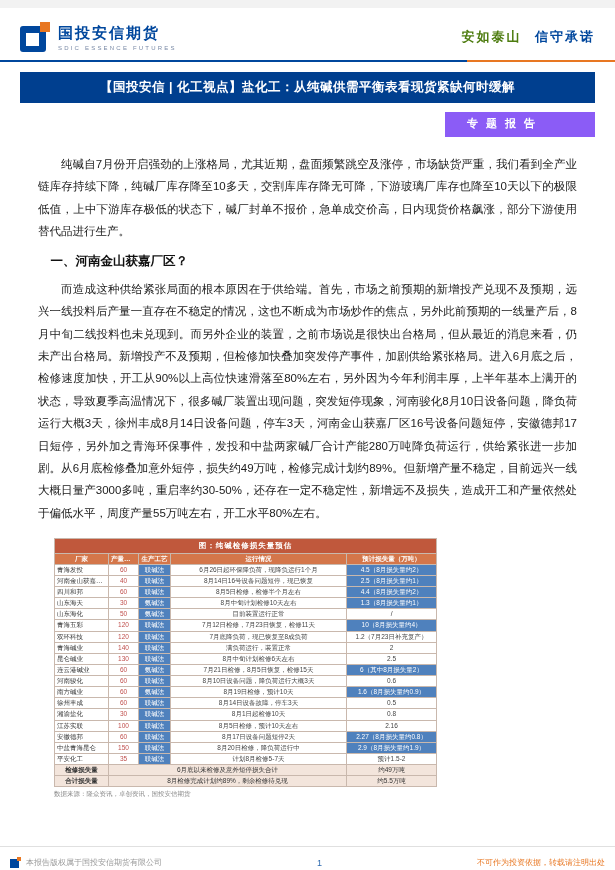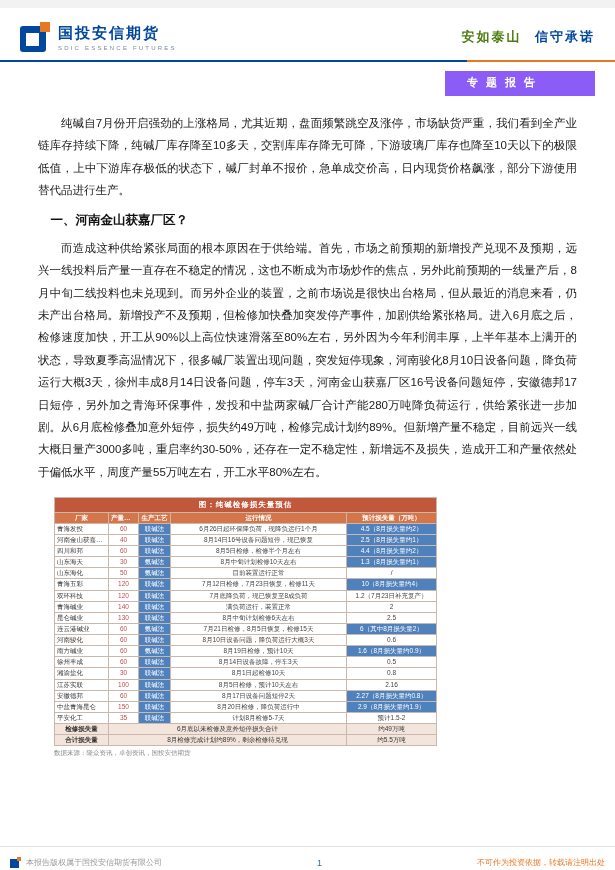--- a/index.html
+++ b/index.html
@@ -88,20 +88,21 @@
         <div class="en">SDIC ESSENCE FUTURES</div>
       </div>
     </div>
     <div class="slogan">
       <span class="s-orange">安如泰山</span>
       <span class="s-blue">信守承诺</span>
     </div>
   </div>
   <div class="hdr-rule"></div>
 
+  <div class="title-bar">【国投安信 | 化工视点】盐化工：从纯碱供需平衡表看现货紧缺何时缓解</div>
   <div class="badge-row">
     <span class="badge">专题报告</span>
   </div>
 
   <div class="main">
     <p class="para">纯碱自7月份开启强劲的上涨格局，尤其近期，盘面频繁跳空及涨停，市场缺货严重，我们看到全产业链库存持续下降，纯碱厂库存降至10多天，交割库库存降无可降，下游玻璃厂库存也降至10天以下的极限低值，上中下游库存极低的状态下，碱厂封单不报价，急单成交价高，日内现货价格飙涨，部分下游使用替代品进行生产。</p>
     <h2 class="sec-title">一、河南金山获嘉厂区？</h2>
     <p class="para">而造成这种供给紧张局面的根本原因在于供给端。首先，市场之前预期的新增投产兑现不及预期，远兴一线投料后产量一直存在不稳定的情况，这也不断成为市场炒作的焦点，另外此前预期的一线量产后，8月中旬二线投料也未兑现到。而另外企业的装置，之前市场说是很快出台格局，但从最近的消息来看，仍未产出台格局。新增投产不及预期，但检修加快叠加突发停产事件，加剧供给紧张格局。进入6月底之后，检修速度加快，开工从90%以上高位快速滑落至80%左右，另外因为今年利润丰厚，上半年基本上满开的状态，导致夏季高温情况下，很多碱厂装置出现问题，突发短停现象，河南骏化8月10日设备问题，降负荷运行大概3天，徐州丰成8月14日设备问题，停车3天，河南金山获嘉厂区16号设备问题短停，安徽德邦17日短停，另外加之青海环保事件，发投和中盐两家碱厂合计产能280万吨降负荷运行，供给紧张进一步加剧。从6月底检修叠加意外短停，损失约49万吨，检修完成计划约89%。但新增产量不稳定，目前远兴一线大概日量产3000多吨，重启率约30-50%，还存在一定不稳定性，新增远不及损失，造成开工和产量依然处于偏低水平，周度产量55万吨左右，开工水平80%左右。</p>
 
     <div class="fig">

